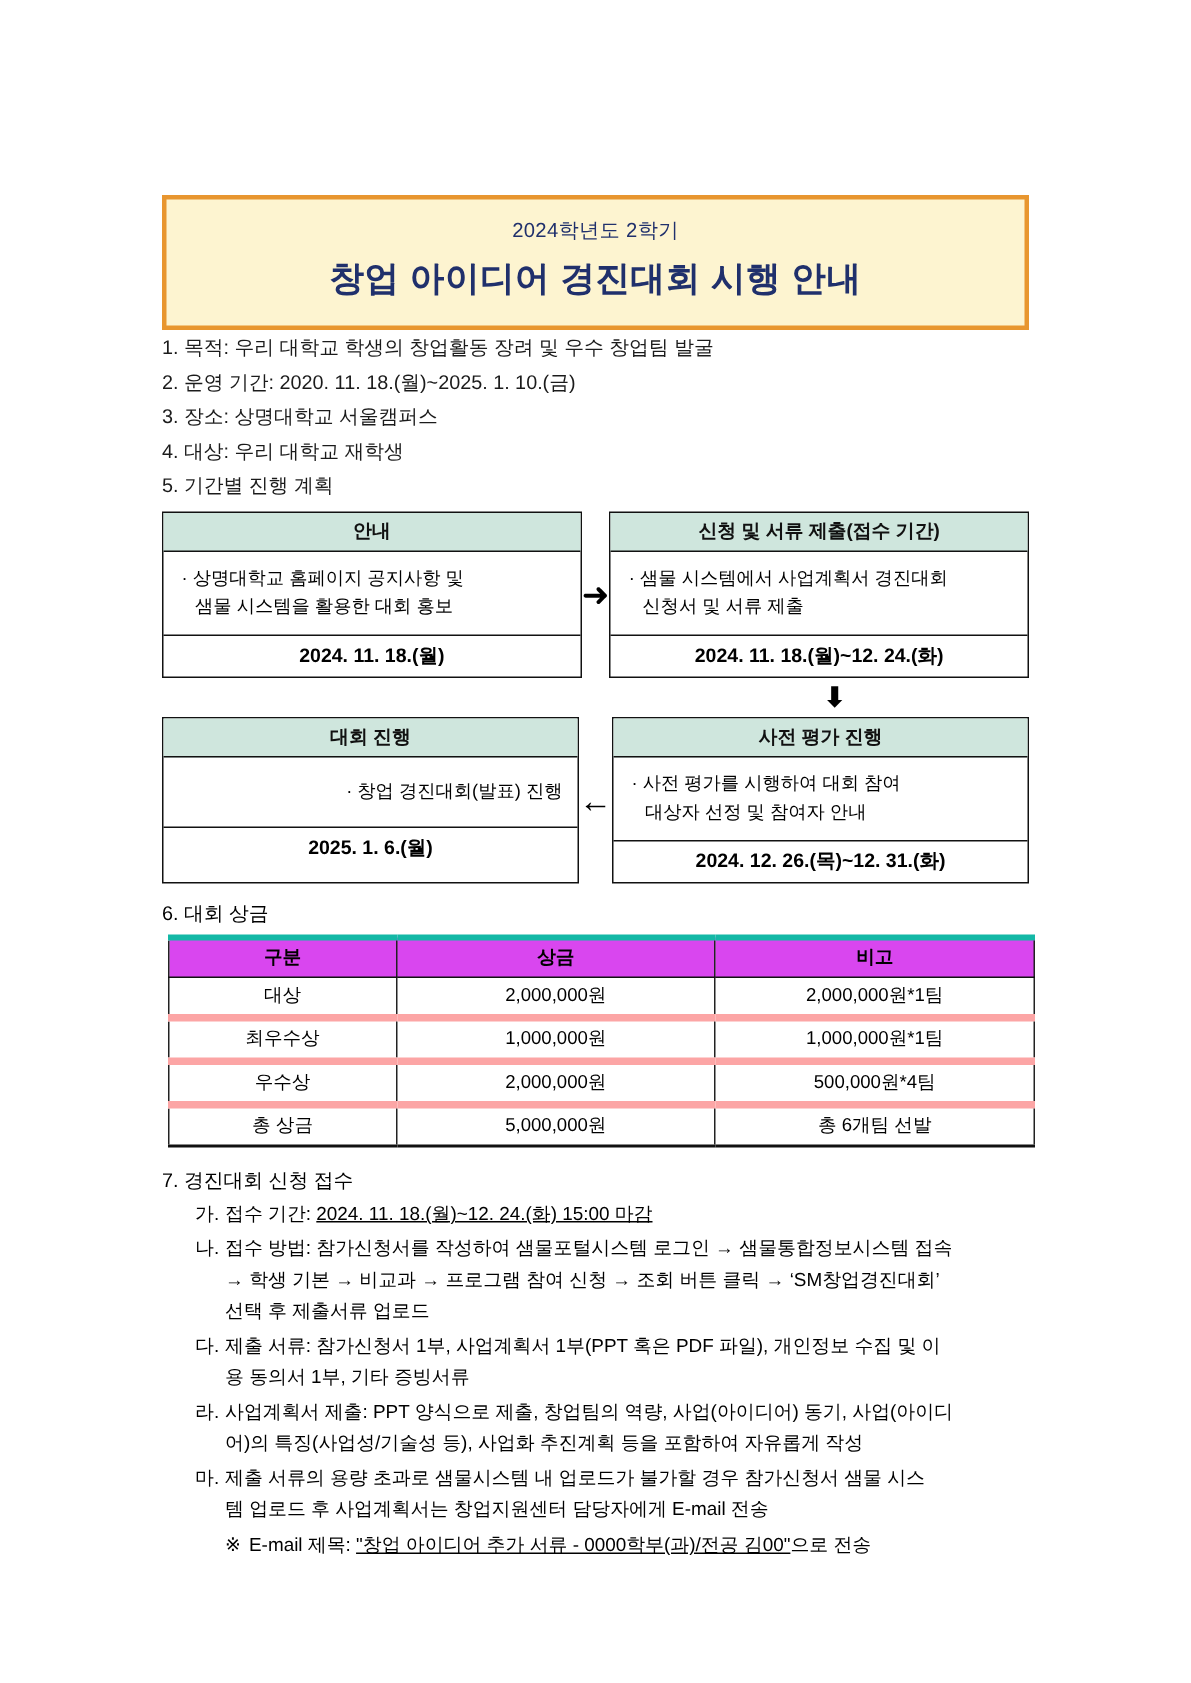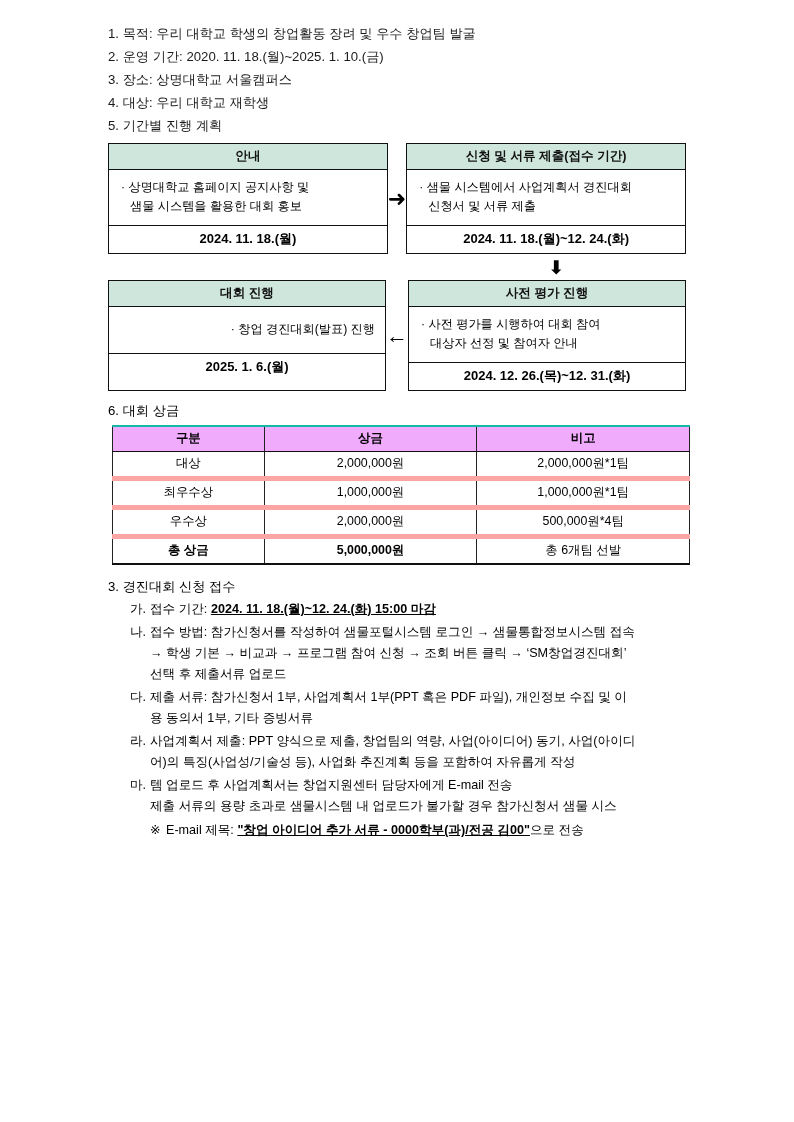--- a/index.html
+++ b/index.html
@@ -38,21 +38,20 @@
   }
   .title-main {
     font-size: 23px;
     font-weight: bold;
     color: #20306c;
     letter-spacing: 0.4px;
   }
 
   
   .items {
-    margin-top: 22px;
   }
   .item {
     font-size: 13.2px;
     line-height: 23px;
     color: #1b1b1b;
     white-space: nowrap;
   }
 
   
   .flow {
@@ -131,31 +130,31 @@
     margin-left: 4px;
   }
   table.prize th, table.prize td {
     border-left: 1px solid #222;
     border-right: 1px solid #222;
     text-align: center;
     font-size: 12.4px;
     padding: 3px 0 4px 0;
   }
   table.prize thead th {
-    background: #f0abfc;
-    font-weight: bold;
-    border-top: 2px solid #14b8a6;
+    background: #d946ef;
+    font-weight: bold;
+    border-top: 4px solid #14b8a6;
     border-bottom: 1.6px solid #111;
   }
   table.prize tbody td {
     border-bottom: 5px solid #fca5a5;
   }
   table.prize tbody tr:last-child td {
     border-bottom: 2px solid #111;
-    font-weight: bold;
+    font-weight: normal;
   }
   table.prize tbody tr:last-child td.note {
     font-weight: normal;
   }
   table.prize col.c1 { width: 152px; }
   table.prize col.c2 { width: 213px; }
   table.prize col.c3 { width: 213px; }
 
   
   .s7-title {
@@ -174,38 +173,42 @@
     padding-left: 22px;
   }
   .s7-mark {
     width: 20px;
     flex: none;
   }
   .s7-text {
     flex: 1;
   }
   .u { text-decoration: underline; }
-  .b { font-weight: bold; }
+  .b { font-weight: normal; }
   .note-row {
     display: flex;
     font-size: 12.6px;
     line-height: 21px;
     padding-left: 42px;
     margin-top: 3px;
   }
   .note-mark {
     width: 16px;
     flex: none;
   }
 </style>
 </head>
 <body>
 
 <div class="page">
 
+  <div class="title-banner">
+    <div class="title-sub">2024학년도 2학기</div>
+    <div class="title-main">창업 아이디어 경진대회 시행 안내</div>
+  </div>
 
   <div class="items">
     <div class="item">1. 목적: 우리 대학교 학생의 창업활동 장려 및 우수 창업팀 발굴</div>
     <div class="item">2. 운영 기간: 2020. 11. 18.(월)~2025. 1. 10.(금)</div>
     <div class="item">3. 장소: 상명대학교 서울캠퍼스</div>
     <div class="item">4. 대상: 우리 대학교 재학생</div>
     <div class="item">5. 기간별 진행 계획</div>
   </div>
 
   <div class="flow">
@@ -289,21 +292,21 @@
         <td>500,000원*4팀</td>
       </tr>
       <tr>
         <td>총 상금</td>
         <td>5,000,000원</td>
         <td class="note">총 6개팀 선발</td>
       </tr>
     </tbody>
   </table>
 
-  <div class="s7-title">3. 경진대회 신청 접수</div>
+  <div class="s7-title">7. 경진대회 신청 접수</div>
   <div class="s7-list">
 
     <div class="s7-row">
       <div class="s7-mark">가.</div>
       <div class="s7-text">
         <span>접수 기간: </span><span class="u b">2024. 11. 18.(월)~12. 24.(화) 15:00 마감</span>
       </div>
     </div>
 
     <div class="s7-row">
@@ -327,22 +330,22 @@
       <div class="s7-mark">라.</div>
       <div class="s7-text">
         <div>사업계획서 제출: PPT 양식으로 제출, 창업팀의 역량, 사업(아이디어) 동기, 사업(아이디</div>
         <div>어)의 특징(사업성/기술성 등), 사업화 추진계획 등을 포함하여 자유롭게 작성</div>
       </div>
     </div>
 
     <div class="s7-row">
       <div class="s7-mark">마.</div>
       <div class="s7-text">
+        <div>제출 서류의 용량 초과로 샘물시스템 내 업로드가 불가할 경우 참가신청서 샘물 시스</div>
         <div>템 업로드 후 사업계획서는 창업지원센터 담당자에게 E-mail 전송</div>
-        <div>제출 서류의 용량 초과로 샘물시스템 내 업로드가 불가할 경우 참가신청서 샘물 시스</div>
       </div>
     </div>
 
     <div class="note-row">
       <div class="note-mark">※</div>
       <div>
         <span>E-mail 제목: </span><span class="u b">"창업 아이디어 추가 서류 - 0000학부(과)/전공 김00"</span><span>으로 전송</span>
       </div>
     </div>
 

